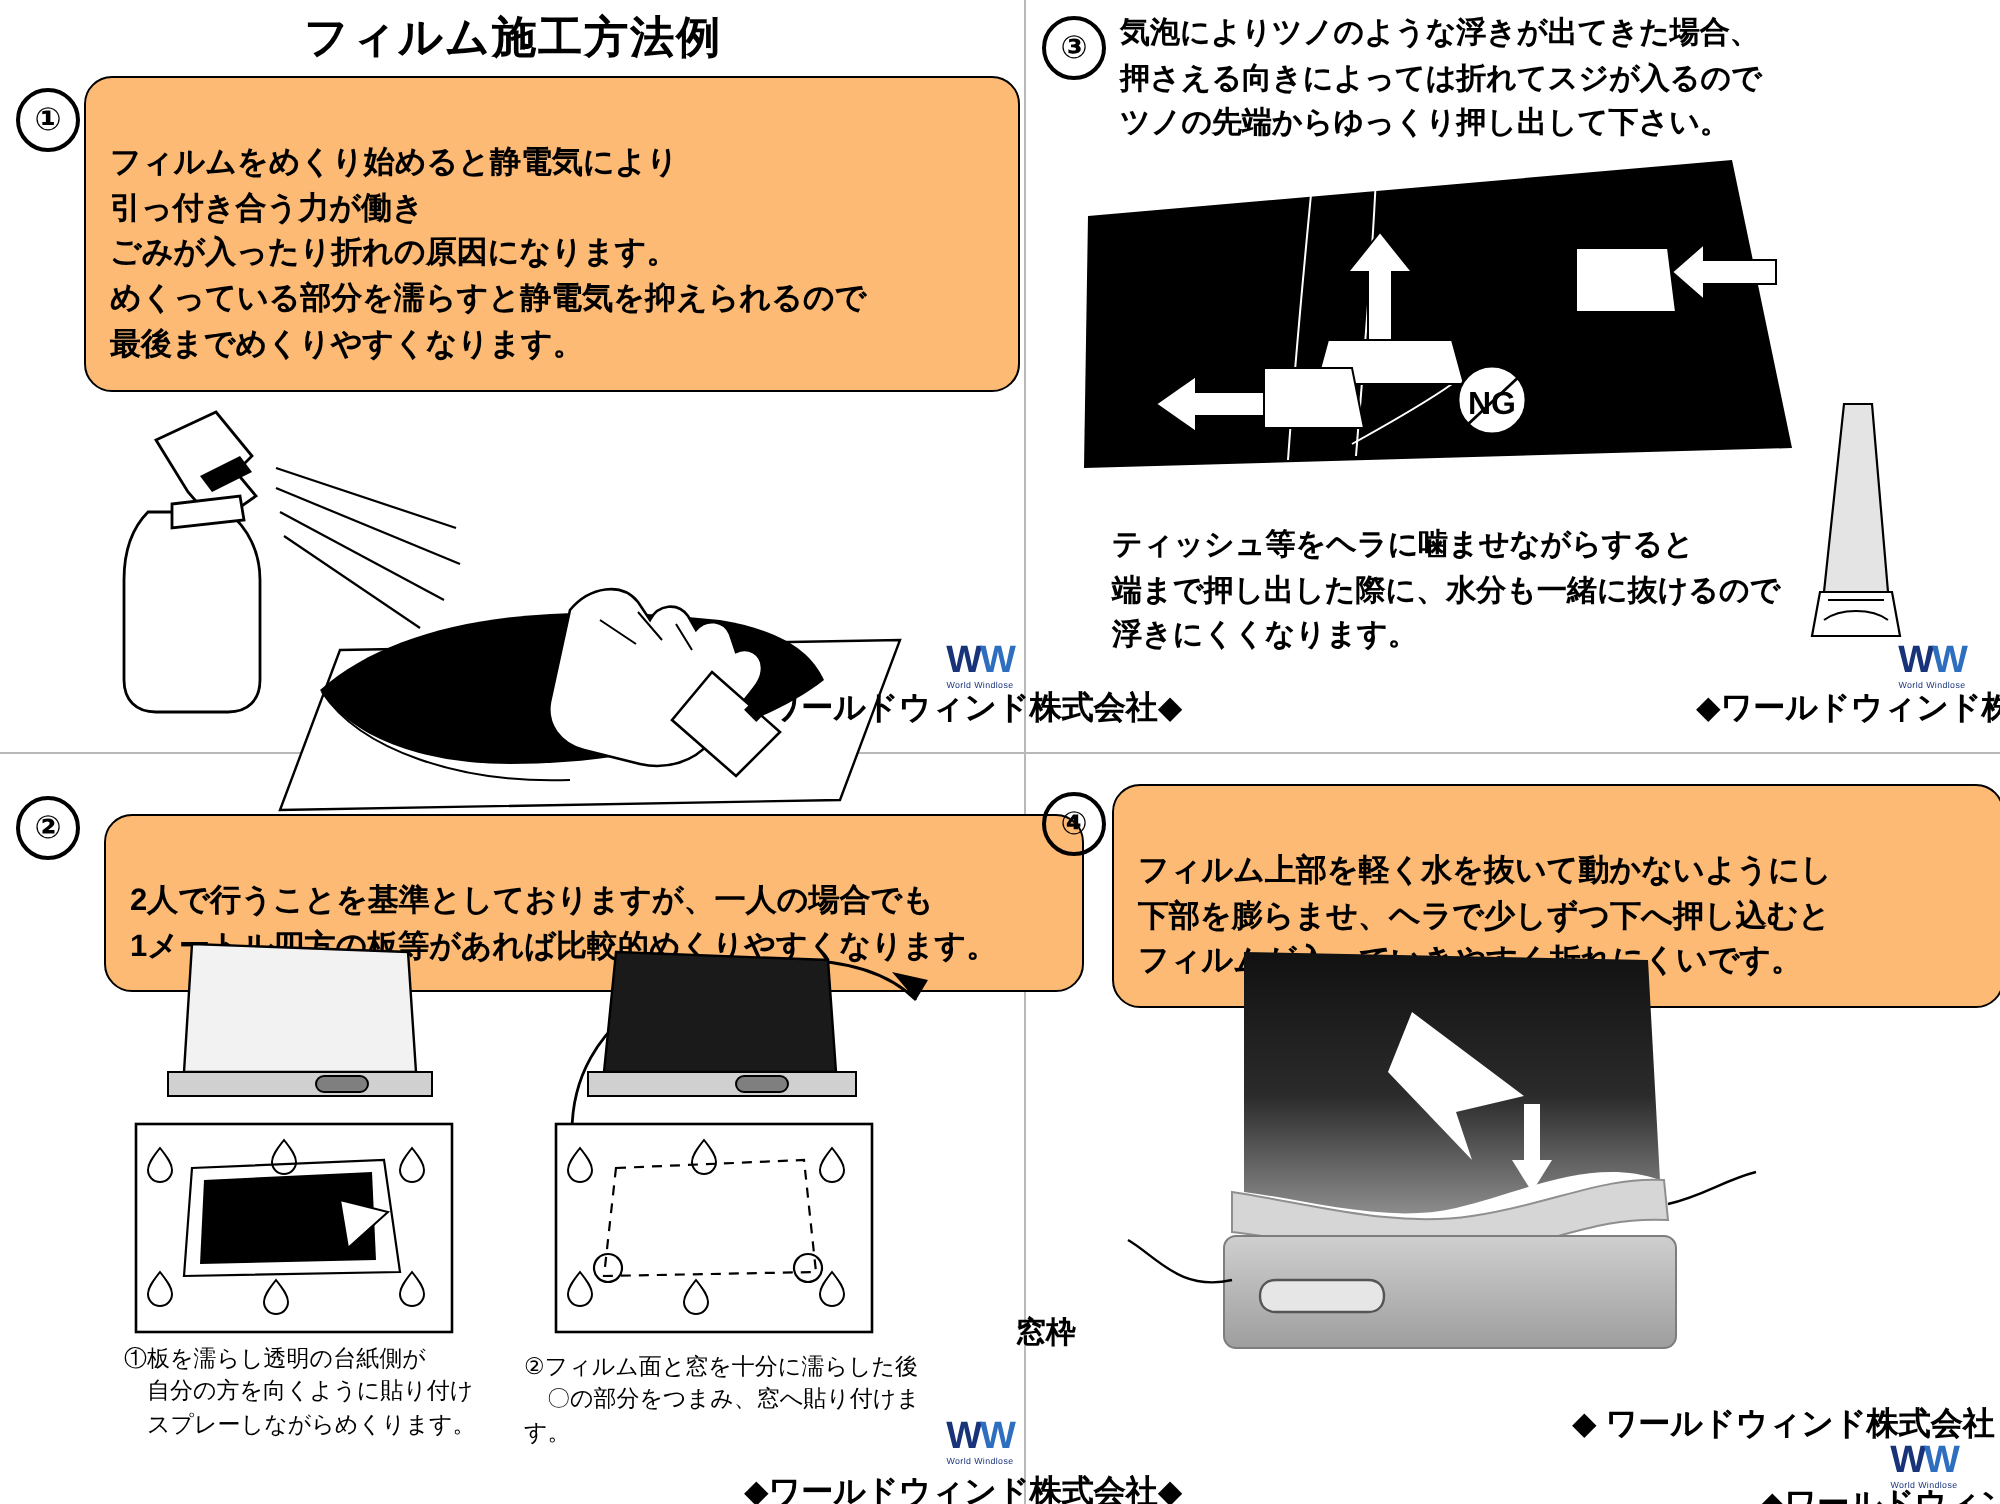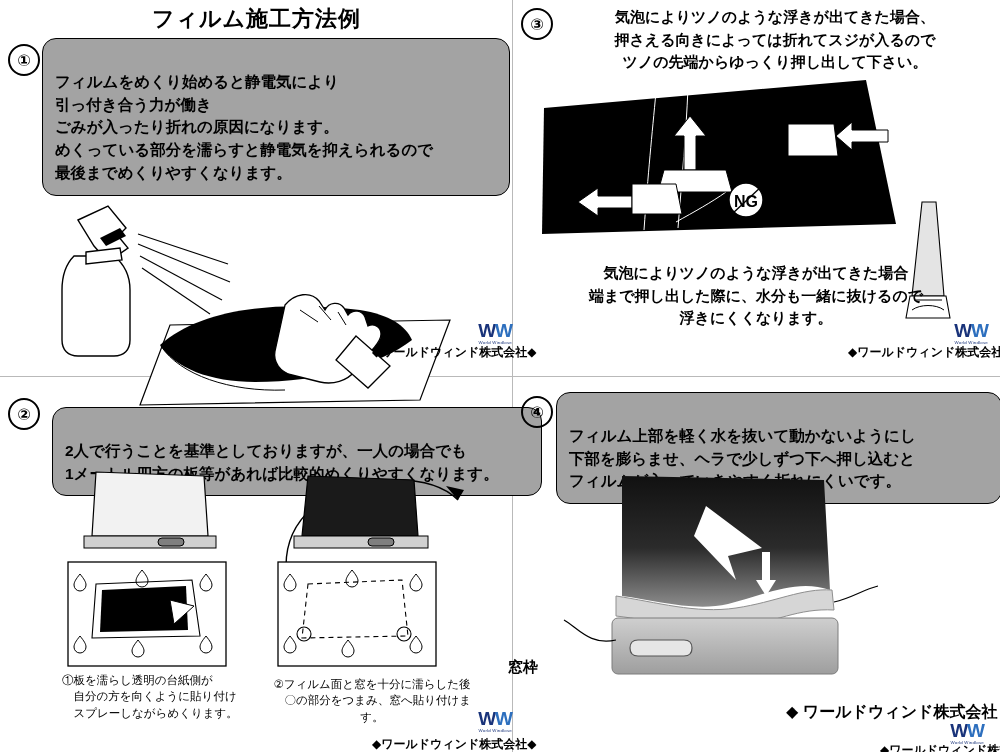--- a/index.html
+++ b/index.html
@@ -25,35 +25,35 @@
 
   
   .circ{
     position:absolute;width:28px;height:28px;border:2px solid #000;border-radius:50%;
     display:flex;align-items:center;justify-content:center;
     font-size:16px;font-weight:bold;
   }
 
   
   .balloon{
-    position:absolute;border:1.6px solid #000;border-radius:14px;background:#a3a3a3;
+    position:absolute;border:1.6px solid #000;border-radius:14px;background:#fdba74;
     font-size:15.5px;line-height:1.47;padding:9px 12px 10px 12px;
     font-weight:bold;white-space:pre-line;
   }
 
   
-  .cap{position:absolute;font-size:15px;line-height:1.5;white-space:pre-line;font-weight:bold;text-align:center;}
+  .cap{position:absolute;font-size:15px;line-height:1.5;white-space:pre-line;font-weight:bold;}
   .cap-sm{position:absolute;font-size:11.5px;line-height:1.42;white-space:pre-line;}
 
   
-  .logo{position:absolute;width:44px;text-align:right;}
+  .logo{position:absolute;width:44px;text-align:center;}
   .logo .ww{font-size:19px;font-weight:bold;letter-spacing:-1px;color:#19337a;line-height:.9;}
   .logo .ww span{color:#2d6fbe;}
   .logo .sub{font-size:4.4px;color:#19337a;letter-spacing:.2px;margin-top:1px;}
-  .co{position:absolute;font-size:12px;font-weight:bold;white-space:nowrap;}
+  .co{position:absolute;font-size:16px;font-weight:bold;white-space:nowrap;}
   .co.big{font-size:16px;}
 
   
   .art{position:absolute;}
   svg{display:block;overflow:visible;}
 </style>
 </head>
 <body>
 
 <div class="page">
@@ -149,21 +149,21 @@
 
   <div class="art" style="left:888px;top:200px;">
     <svg width="80" height="120" viewBox="0 0 80 120">
       <polygon points="34,2 48,2 56,96 24,96" fill="#e4e4e4" stroke="#000" stroke-width="1.1"></polygon>
       <path d="M22,96 l36,0 l4,22 l-44,0 z" fill="#ffffff" stroke="#000" stroke-width="1.1"></path>
       <path d="M26,100 l28,0" stroke="#000" stroke-width="1"></path>
       <path d="M24,110 c8,-6 24,-6 32,0" fill="none" stroke="#000" stroke-width="1"></path>
     </svg>
   </div>
 
-  <div class="cap" style="left:556px;top:262px;width:400px;">気泡によりツノのような浮きが出てきた場合
+  <div class="cap" style="left:556px;top:262px;width:400px;">ティッシュ等をヘラに噛ませながらすると
 端まで押し出した際に、水分も一緒に抜けるので
 浮きにくくなります。</div>
 
   <div class="logo" style="left:944px;top:322px;">
     <div class="ww">W<span>W</span></div>
     <div class="sub">World Windlose</div>
   </div>
   <div class="co" style="left:848px;top:344px;">◆ワールドウィンド株式会社◆</div>
 
   <div class="circ" style="left:8px;top:398px;">②</div>
@@ -222,21 +222,21 @@
         <path d="M22,108 c4,5 6,8 6,11 a6,6 0 0 1 -12,0 c0,-3 2,-6 6,-11z"></path>
         <path d="M84,104 c4,5 6,8 6,11 a6,6 0 0 1 -12,0 c0,-3 2,-6 6,-11z"></path>
         <path d="M148,108 c4,5 6,8 6,11 a6,6 0 0 1 -12,0 c0,-3 2,-6 6,-11z"></path>
         <path d="M22,170 c4,5 6,8 6,11 a6,6 0 0 1 -12,0 c0,-3 2,-6 6,-11z"></path>
         <path d="M80,174 c4,5 6,8 6,11 a6,6 0 0 1 -12,0 c0,-3 2,-6 6,-11z"></path>
         <path d="M148,170 c4,5 6,8 6,11 a6,6 0 0 1 -12,0 c0,-3 2,-6 6,-11z"></path>
       </g>
     </svg>
   </div>
 
-  <div class="cap-sm" style="left:262px;top:676px;width:220px;text-align:center;">②フィルム面と窓を十分に濡らした後
+  <div class="cap-sm" style="left:262px;top:676px;width:220px;">②フィルム面と窓を十分に濡らした後
 　〇の部分をつまみ、窓へ貼り付けます。</div>
 
   <div class="logo" style="left:468px;top:710px;">
     <div class="ww">W<span>W</span></div>
     <div class="sub">World Windlose</div>
   </div>
   <div class="co" style="left:372px;top:736px;">◆ワールドウィンド株式会社◆</div>
 
   <div class="circ" style="left:521px;top:396px;">④</div>
 

